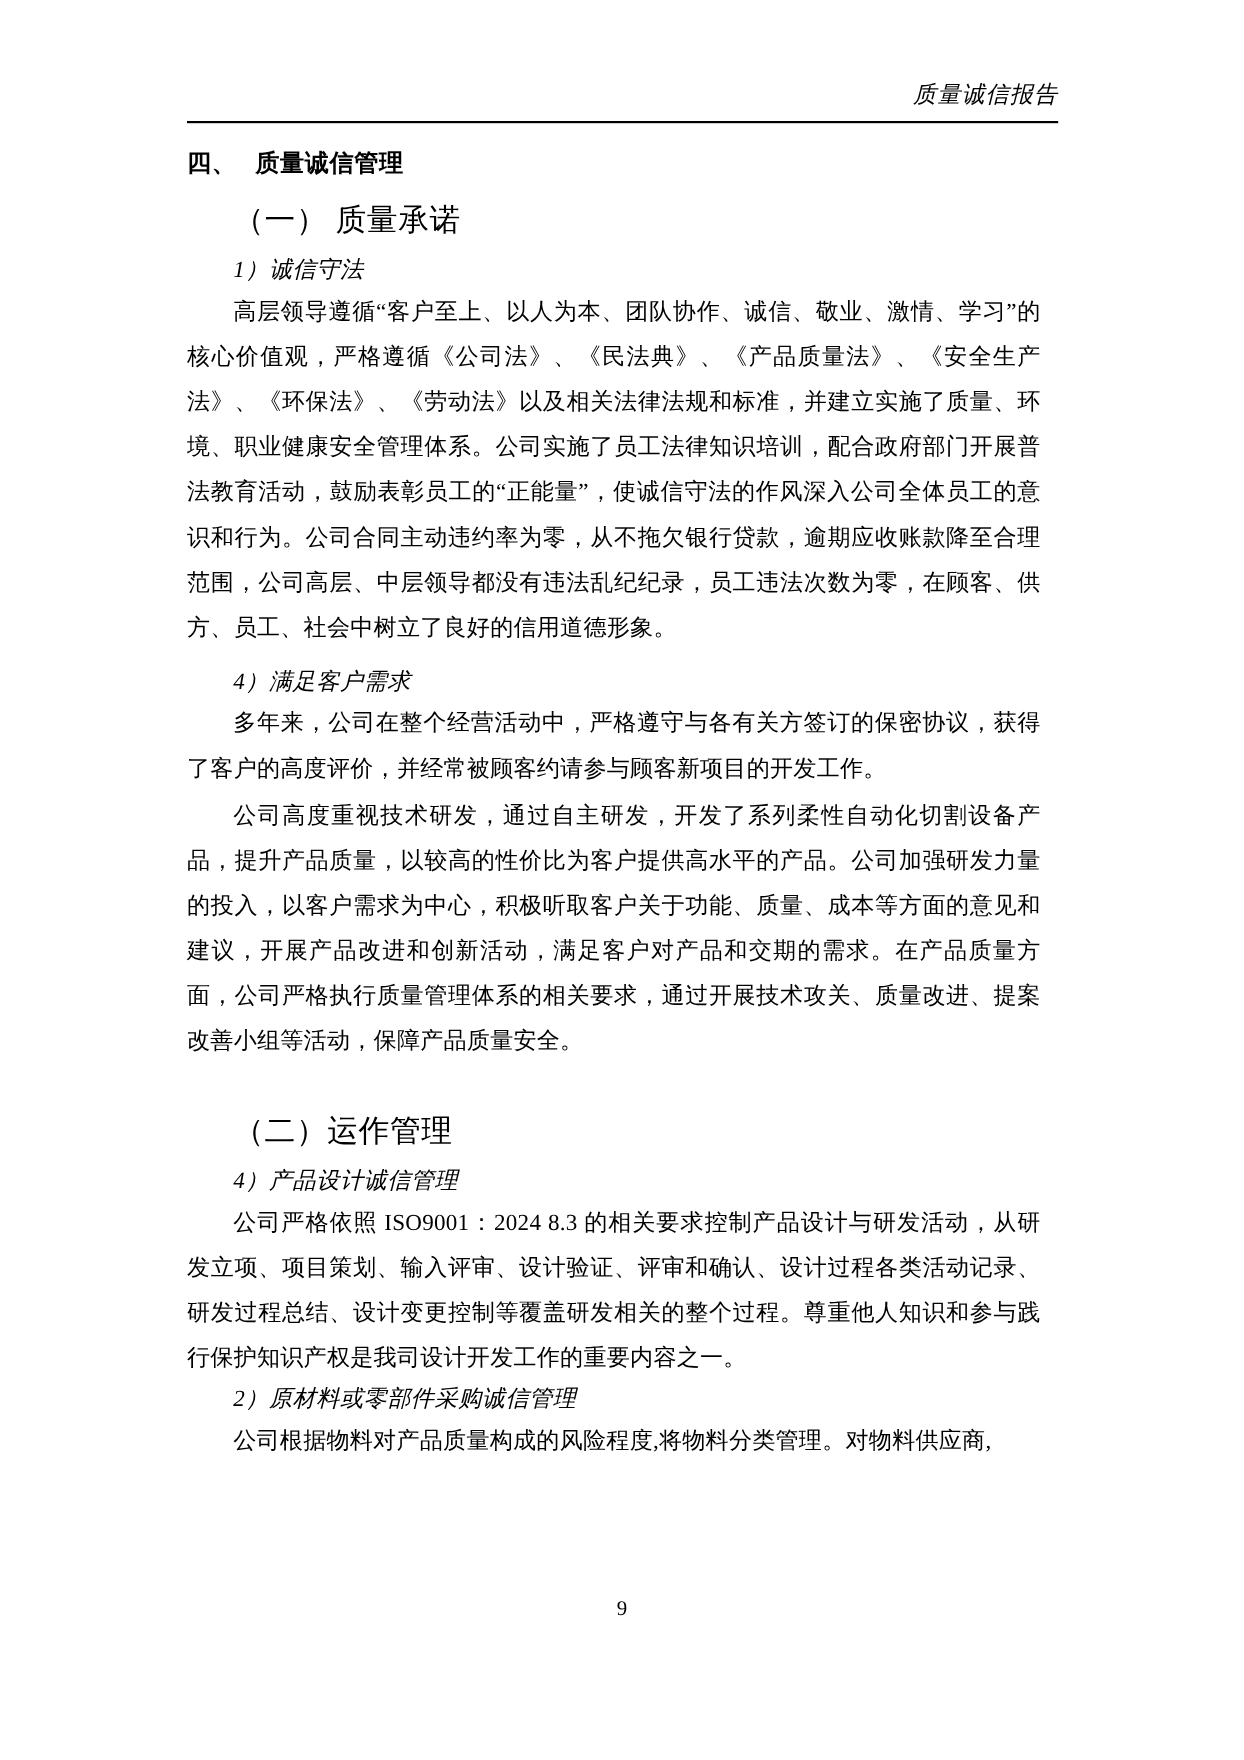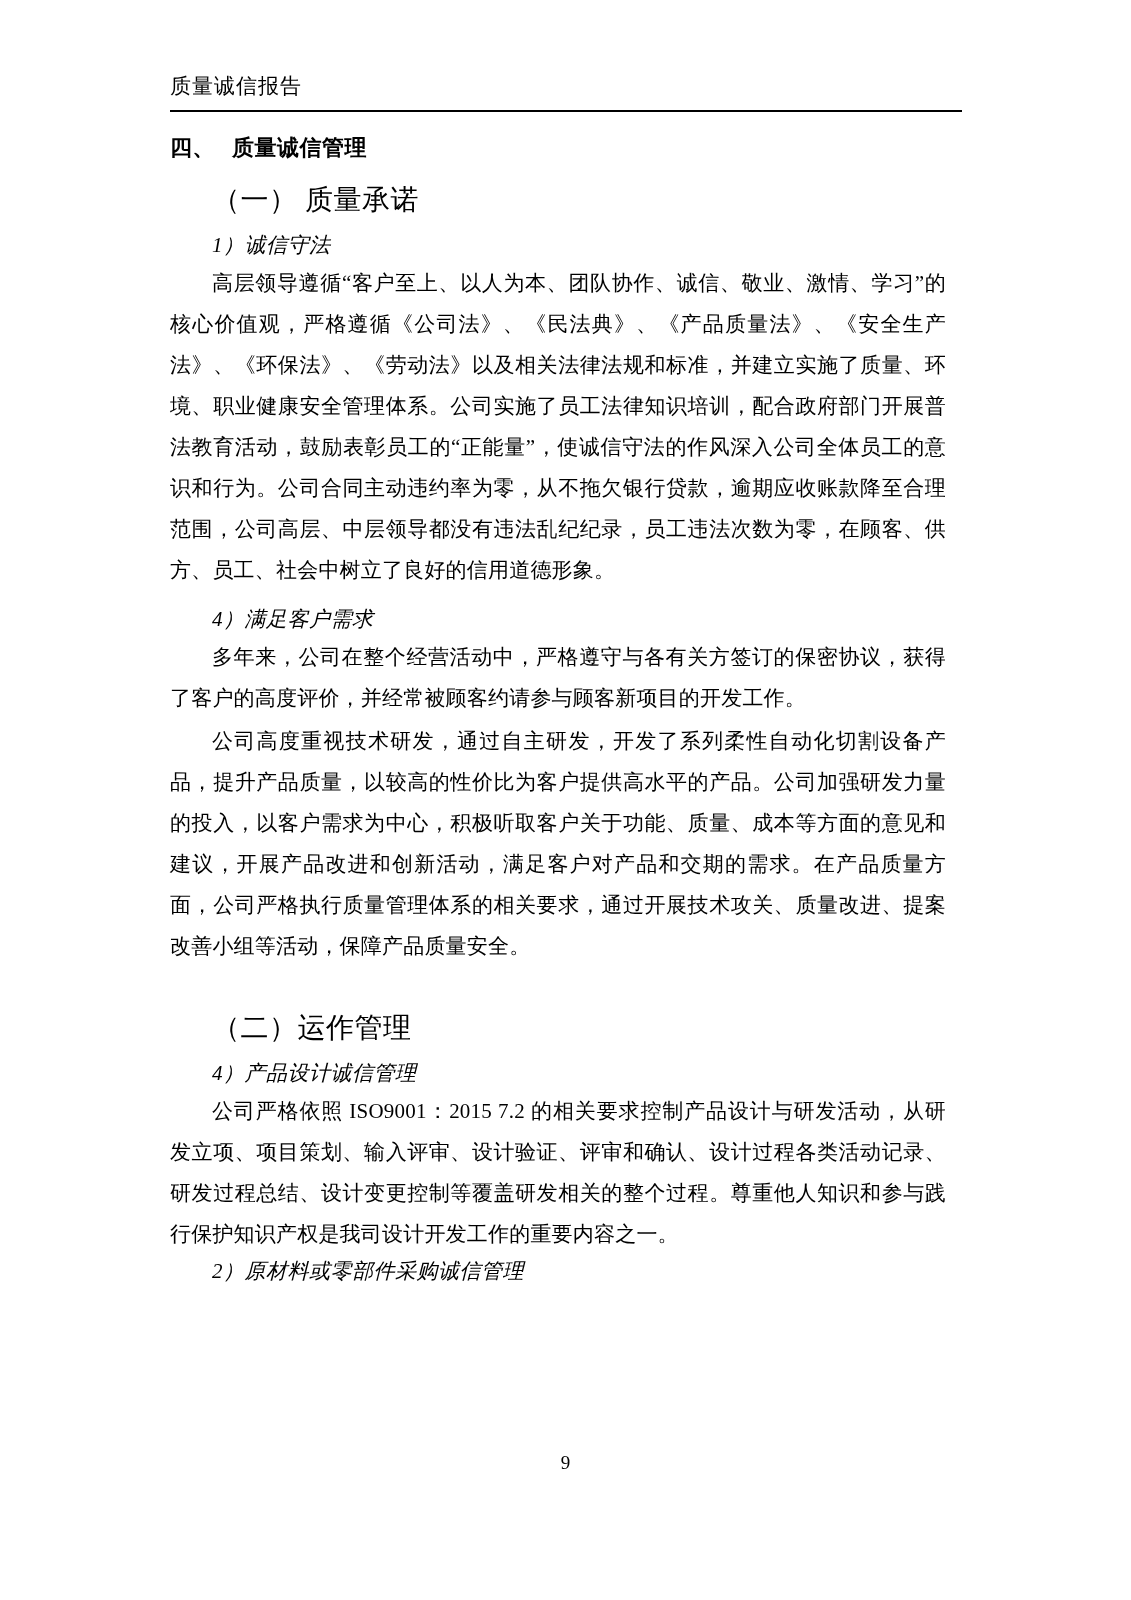--- a/index.html
+++ b/index.html
@@ -19,24 +19,25 @@
     height: 1600px;
     box-sizing: border-box;
     padding: 0;
     background: #ffffff;
   }
   .header {
     position: absolute;
     top: 72px;
     left: 170px;
     width: 792px;
-    text-align: left;
+    text-align: right;
     font-size: 21px;
     letter-spacing: 1px;
     font-family: "Liberation Serif", "DejaVu Serif", serif;
+    font-style: italic;
   }
   .header-rule {
     position: absolute;
     top: 110px;
     left: 170px;
     width: 792px;
     height: 0;
     border-top: 2px solid #000000;
   }
   .content {
@@ -114,21 +115,22 @@
     <div class="h3">4）满足客户需求</div>
     <p class="body">多年来，公司在整个经营活动中，严格遵守与各有关方签订的保密协议，获得了客户的高度评价，并经常被顾客约请参与顾客新项目的开发工作。</p>
     <p class="body">公司高度重视技术研发，通过自主研发，开发了系列柔性自动化切割设备产品，提升产品质量，以较高的性价比为客户提供高水平的产品。公司加强研发力量的投入，以客户需求为中心，积极听取客户关于功能、质量、成本等方面的意见和建议，开展产品改进和创新活动，满足客户对产品和交期的需求。在产品质量方面，公司严格执行质量管理体系的相关要求，通过开展技术攻关、质量改进、提案改善小组等活动，保障产品质量安全。</p>
 
     <div class="spacer-lg"></div>
 
     <div class="h2">（二）运作管理</div>
     <div class="gap-after-h"></div>
 
     <div class="h3">4）产品设计诚信管理</div>
-    <p class="body">公司严格依照 ISO9001：2015  7.2 的相关要求控制产品设计与研发活动，从研发立项、项目策划、输入评审、设计验证、评审和确认、设计过程各类活动记录、研发过程总结、设计变更控制等覆盖研发相关的整个过程。尊重他人知识和参与践行保护知识产权是我司设计开发工作的重要内容之一。</p>
+    <p class="body">公司严格依照 ISO9001：2024  8.3 的相关要求控制产品设计与研发活动，从研发立项、项目策划、输入评审、设计验证、评审和确认、设计过程各类活动记录、研发过程总结、设计变更控制等覆盖研发相关的整个过程。尊重他人知识和参与践行保护知识产权是我司设计开发工作的重要内容之一。</p>
 
     <div class="h3">2）原材料或零部件采购诚信管理</div>
+    <p class="body">公司根据物料对产品质量构成的风险程度,将物料分类管理。对物料供应商,</p>
 
   </div>
 
   <div class="pagenum">9</div>
 
 </div>
 
 </body></html>

